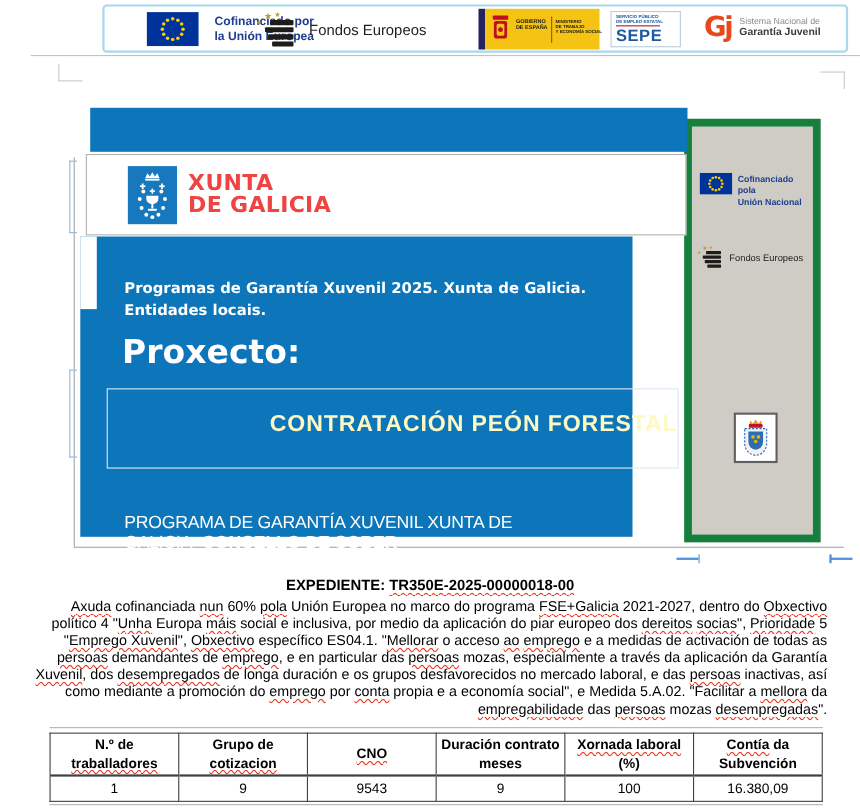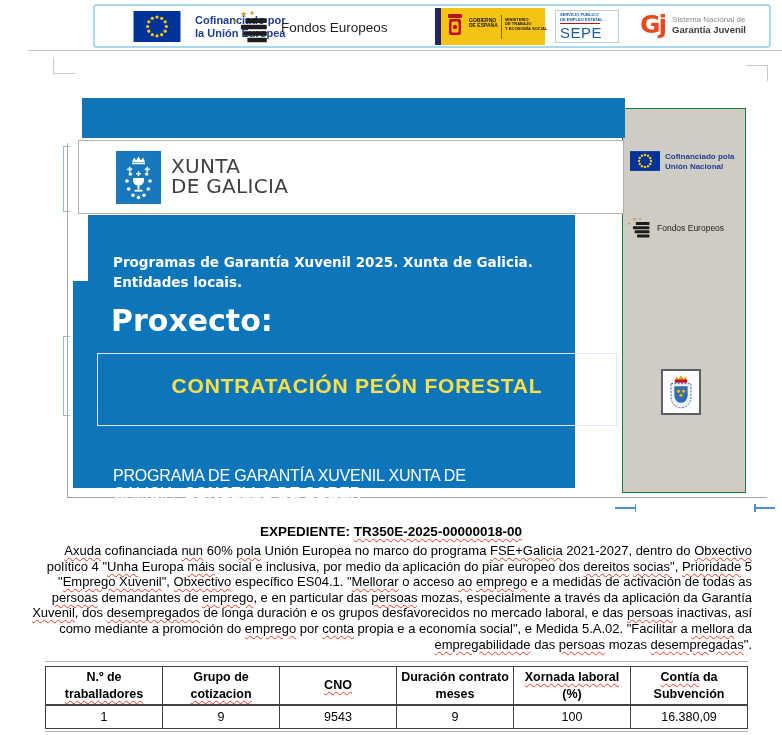--- a/index.html
+++ b/index.html
@@ -20,21 +20,21 @@
   .gob-t1{position:absolute;left:28px;top:9px;font-size:10px;font-weight:bold;color:#1a1a1a;
           line-height:1.1;transform:scale(0.5);transform-origin:left top;width:200%;}
   .gob-div{position:absolute;left:60px;top:7px;width:1px;height:24px;background:#7e650a;}
   .gob-t2{position:absolute;left:64px;top:9px;font-size:9px;font-weight:bold;color:#1a1a1a;
           line-height:1.15;transform:scale(0.45);transform-origin:left top;width:210%;}
   .b-sepe{position:absolute;left:460px;top:4px;width:64px;height:33px;background:#fff;
           border:1px solid #b9cddb;padding:2px 0 0 4px;box-sizing:border-box;}
   .sepe-small{font-size:9px;font-weight:bold;color:#1c5aa0;line-height:1.1;
               transform:scale(0.45);transform-origin:left top;width:220%;}
   .sepe-rule{position:absolute;left:4px;top:12px;width:40px;height:1px;background:#c01020;}
-  .sepe-big{position:absolute;left:4px;top:13px;font-size:15px;font-weight:normal;color:#1c5aa0;letter-spacing:0.5px;}
+  .sepe-big{position:absolute;left:4px;top:13px;font-size:15px;font-weight:bold;color:#1c5aa0;letter-spacing:0.5px;}
   .b-sngj{position:absolute;left:545px;top:5px;display:flex;align-items:center;gap:7px;justify-content:space-between;}
   .sngj-mono{font-family:"DejaVu Sans",sans-serif;font-size:25px;font-weight:bold;color:#e8481c;
              line-height:28px;letter-spacing:-2px;}
   .sngj-l1{font-size:8px;color:#8a8a8a;line-height:1.2;}
   .sngj-l2{font-size:9.5px;font-weight:bold;color:#3a3a3a;line-height:1.2;}
 
   .hdr-rule{position:absolute;left:28px;top:50px;width:754px;height:1px;background:#c2c2c2;}
   .corner{position:absolute;width:21px;height:15px;}
   .corner.tl{left:53px;top:58px;border-left:1px solid #c9c9c9;border-bottom:1px solid #c9c9c9;}
   .corner.tr{left:746px;top:65px;border-right:1px solid #c9c9c9;border-top:1px solid #c9c9c9;}
@@ -49,37 +49,37 @@
   .handle .line{position:absolute;top:3px;width:20px;height:1.5px;background:#4a90d9;}
   .handle .tick{position:absolute;top:0;width:1.5px;height:8px;background:#4a90d9;}
   .handle.hl{left:615px;} .handle.hl .line{left:0;} .handle.hl .tick{right:2px;}
   .handle.hr{left:752px;} .handle.hr .line{right:0;} .handle.hr .tick{left:2px;}
 
   
   .strip{position:absolute;left:82px;top:98px;width:543px;height:40px;background:#0d76bb;z-index:3;}
   .whiteband{position:absolute;left:78px;top:140px;width:544px;height:72px;background:#fff;
              border:1px solid #b5b2ad;z-index:2;display:flex;align-items:center;}
   .xlogo{display:flex;align-items:center;margin-left:37px;gap:10px;}
-  .xlogo-text{font-family:"DejaVu Sans",sans-serif;font-size:20px;font-weight:normal;
-              color:#404040;line-height:0.98;letter-spacing:0.3px;}
+  .xlogo-text{font-family:"DejaVu Sans",sans-serif;font-size:20px;font-weight:bold;
+              color:#ef4444;line-height:0.98;letter-spacing:0.3px;}
   .mainblue{position:absolute;left:73px;top:215px;width:502px;height:273px;background:#0d76bb;z-index:2;}
   .notch{position:absolute;left:0;top:0;width:15px;height:66px;background:#fff;}
   .prog{position:absolute;left:40px;top:38px;font-family:"DejaVu Sans",sans-serif;
         font-size:13.5px;font-weight:bold;color:#fff;line-height:1.45;}
   .proxecto{position:absolute;left:38px;top:88px;font-family:"DejaVu Sans",sans-serif;
             font-size:30px;font-weight:bold;color:#fff;}
   .namebox{position:absolute;left:24px;top:138px;width:518px;height:71px;border:1.5px solid #dce9f5;}
-  .nametext{margin-top:20px;text-align:center;font-size:21px;font-weight:bold;color:#fde047;
+  .nametext{margin-top:20px;text-align:right;font-size:21px;font-weight:bold;color:#fef9c3;
             letter-spacing:0.8px;}
   .pfooter{position:absolute;left:40px;top:252px;font-size:16px;color:#fff;letter-spacing:-0.2px;}
   .pfooter b{letter-spacing:0;}
 
   
   .sidebar{position:absolute;left:622px;top:108px;width:124px;height:385px;background:#cfccc5;
-           border:1px solid #15803d;box-sizing:border-box;z-index:1;}
+           border:7px solid #15803d;box-sizing:border-box;z-index:1;}
   .sb-eu{position:absolute;left:7px;top:42px;display:flex;gap:5px;align-items:flex-start;}
   .sb-eu-text{font-size:8px;font-weight:bold;color:#1e3e8f;line-height:1.3;padding-top:1px;}
   .sb-fondos{position:absolute;left:4px;top:106px;display:flex;align-items:center;gap:4px;}
   .sb-fondos-label{font-size:8.5px;color:#1d1d1b;}
   .sb-crest{position:absolute;left:38px;top:260px;width:40px;height:46px;background:#fff;
             border:2px solid #5f5f5f;box-sizing:border-box;display:flex;align-items:center;justify-content:center;}
 
   
   .expediente{position:absolute;left:0;top:524px;width:782px;text-align:center;
               font-size:13.5px;font-weight:bold;}

